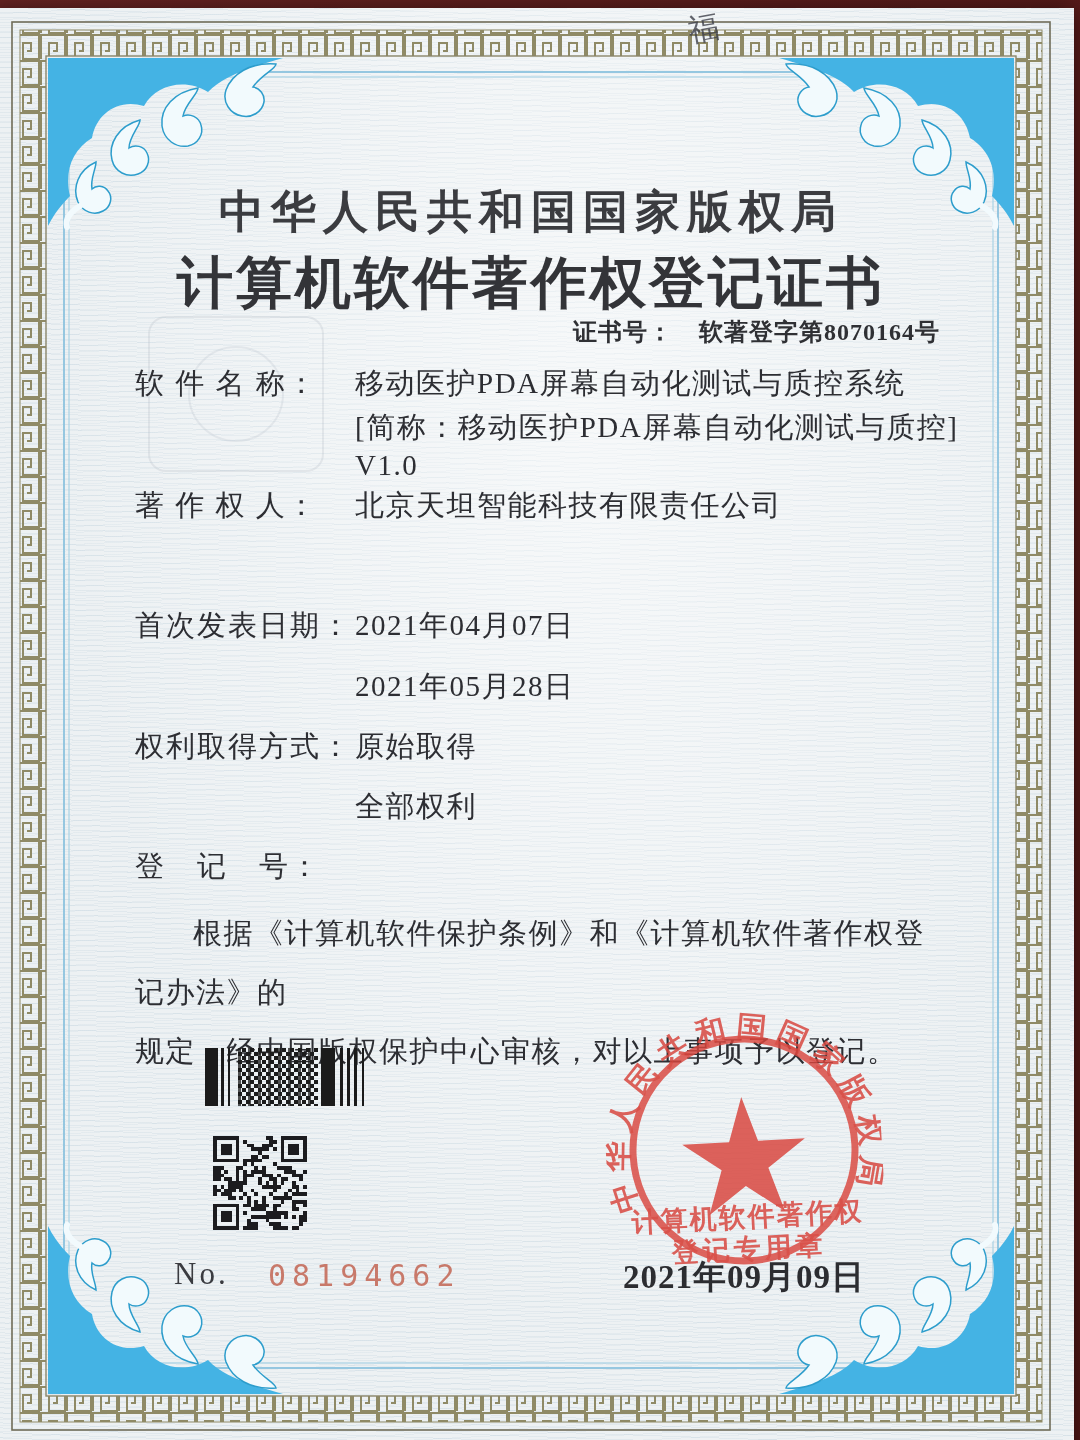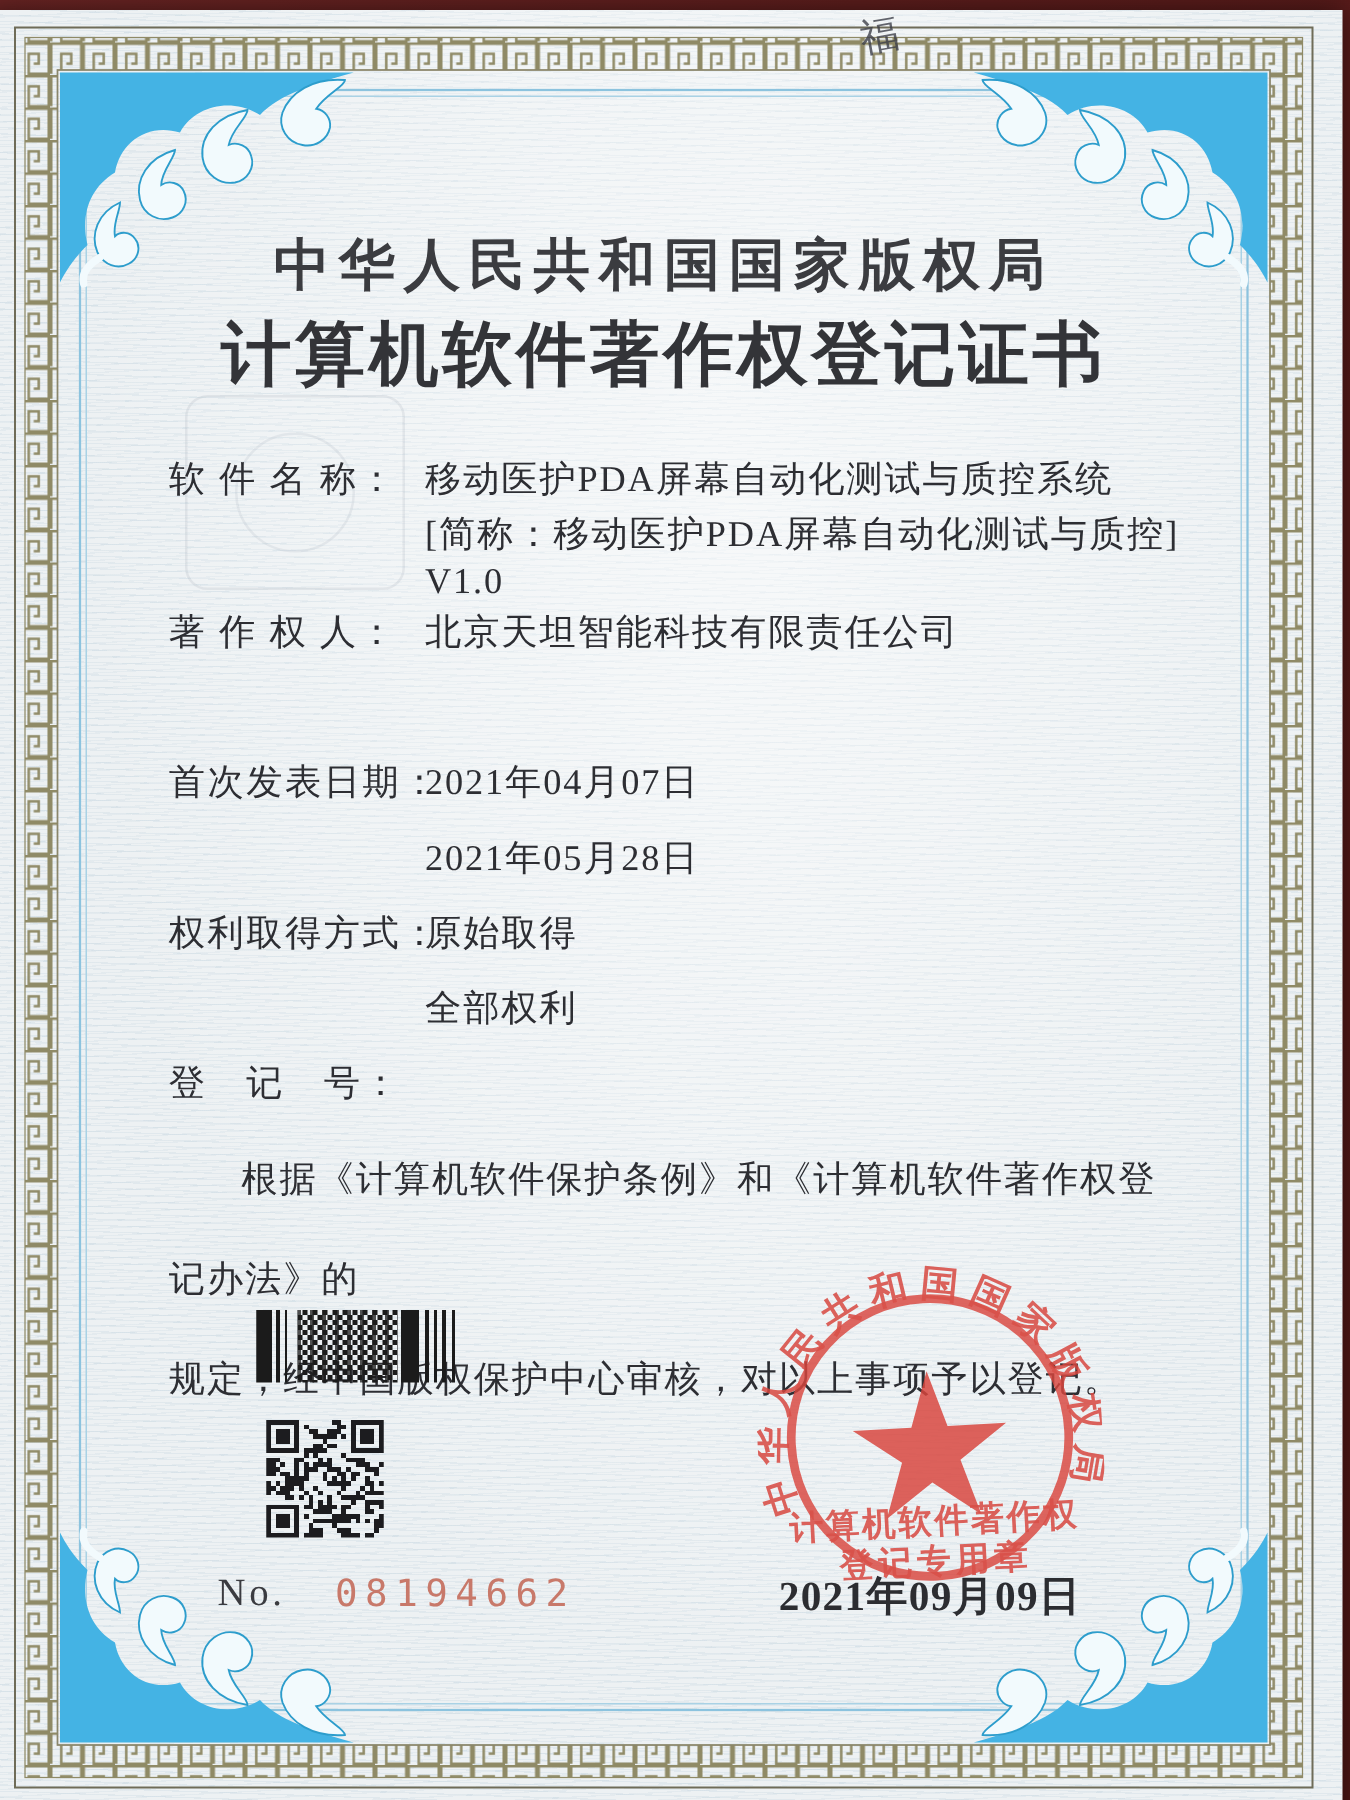--- a/index.html
+++ b/index.html
@@ -23,24 +23,24 @@
   .title1{position:absolute;top:174px;left:0;width:100%;text-align:center;
     font-size:45px;font-weight:700;letter-spacing:7px;color:#3b3c40;}
   .title2{position:absolute;top:238px;left:0;width:100%;text-align:center;
     font-size:56px;font-weight:700;letter-spacing:3px;color:#333438;}
   .certno{position:absolute;top:308px;left:480px;width:472px;text-align:right;
     font-size:24px;font-weight:600;letter-spacing:1px;color:#2f3034;}
   .certno .gap{display:inline-block;width:26px;}
 
   .line{position:absolute;width:100%;height:38px;font-size:29px;}
   .lbl{position:absolute;left:147px;letter-spacing:2px;white-space:pre;}
-  .val{position:absolute;left:352px;letter-spacing:1.5px;white-space:pre;}
+  .val{position:absolute;left:367px;letter-spacing:1.5px;white-space:pre;}
 
   .statement{position:absolute;left:147px;top:896px;width:818px;
-    font-size:29px;line-height:80px;letter-spacing:1.5px;color:#2d2e33;}
+    font-size:29px;line-height:59px;letter-spacing:1.5px;color:#2d2e33;}
   .statement .l1{text-indent:58px;}
 
   .barcode{position:absolute;left:217px;top:1040px;width:167px;height:58px;
     display:flex;z-index:3;}
   .bc-left{width:33px;height:100%;background:
     linear-gradient(90deg,#1b1b1b 0 13px,rgba(0,0,0,0) 13px 16px,#1b1b1b 16px 19px,rgba(0,0,0,0) 19px 23px,#1b1b1b 23px 25px,rgba(0,0,0,0) 25px 33px);}
   .bc-mid{width:80px;height:100%;background:
     repeating-conic-gradient(#1b1b1b 0% 25%, rgba(0,0,0,0) 0% 50%) 0 0/8px 8px,
     repeating-linear-gradient(90deg, rgba(27,27,27,.75) 0 3px, rgba(0,0,0,0) 3px 10px);}
   .bc-right{flex:1;height:100%;background:
@@ -104,20 +104,23 @@
   </svg>
 
   <div class="ghost"></div>
 
   <div class="hand-mark">福</div>
 
   <div class="content">
     <div class="title1">中华人民共和国国家版权局</div>
     <div class="title2">计算机软件著作权登记证书</div>
 
+    <div class="certno">
+      <span>证书号：</span><span class="gap"></span><span>软著登字第8070164号</span>
+    </div>
 
     <div class="line" style="top:356px">
       <span class="lbl">软 件 名 称：</span>
       <span class="val">移动医护PDA屏幕自动化测试与质控系统</span>
     </div>
     <div class="line" style="top:400px">
       <span class="val">[简称：移动医护PDA屏幕自动化测试与质控]</span>
     </div>
     <div class="line" style="top:441px">
       <span class="val">V1.0</span>

